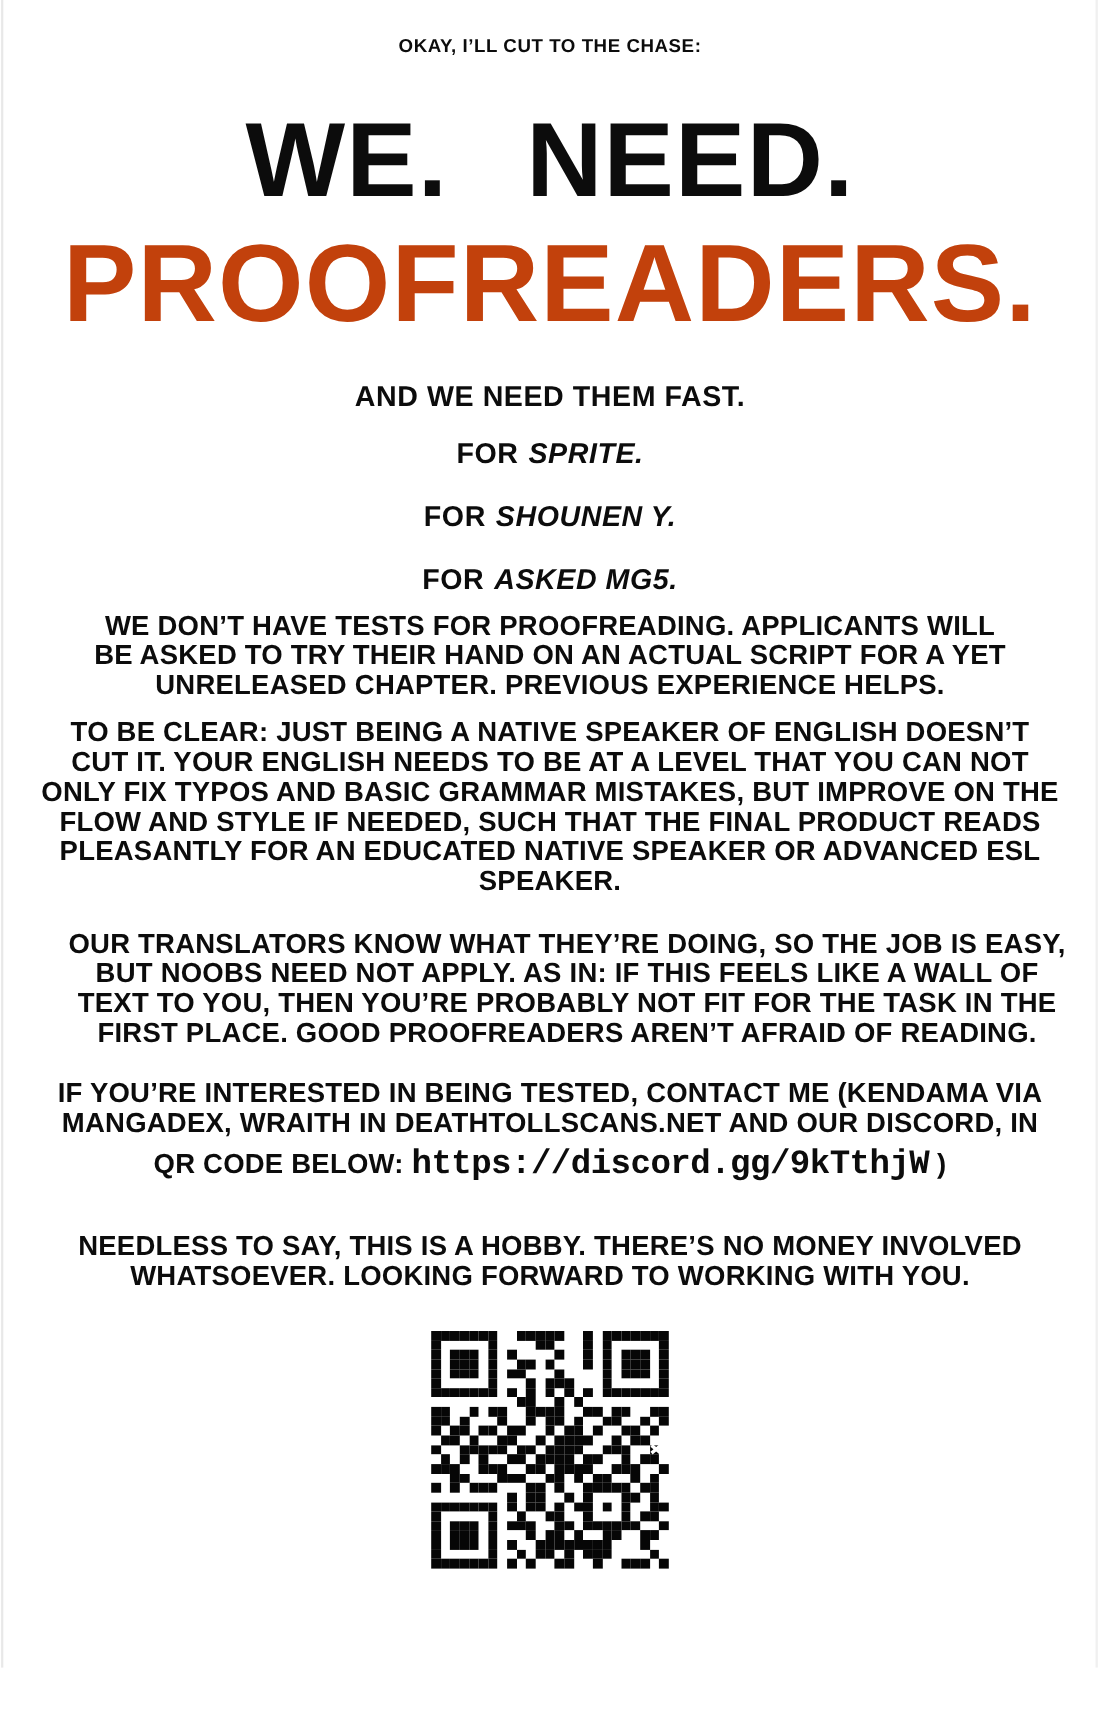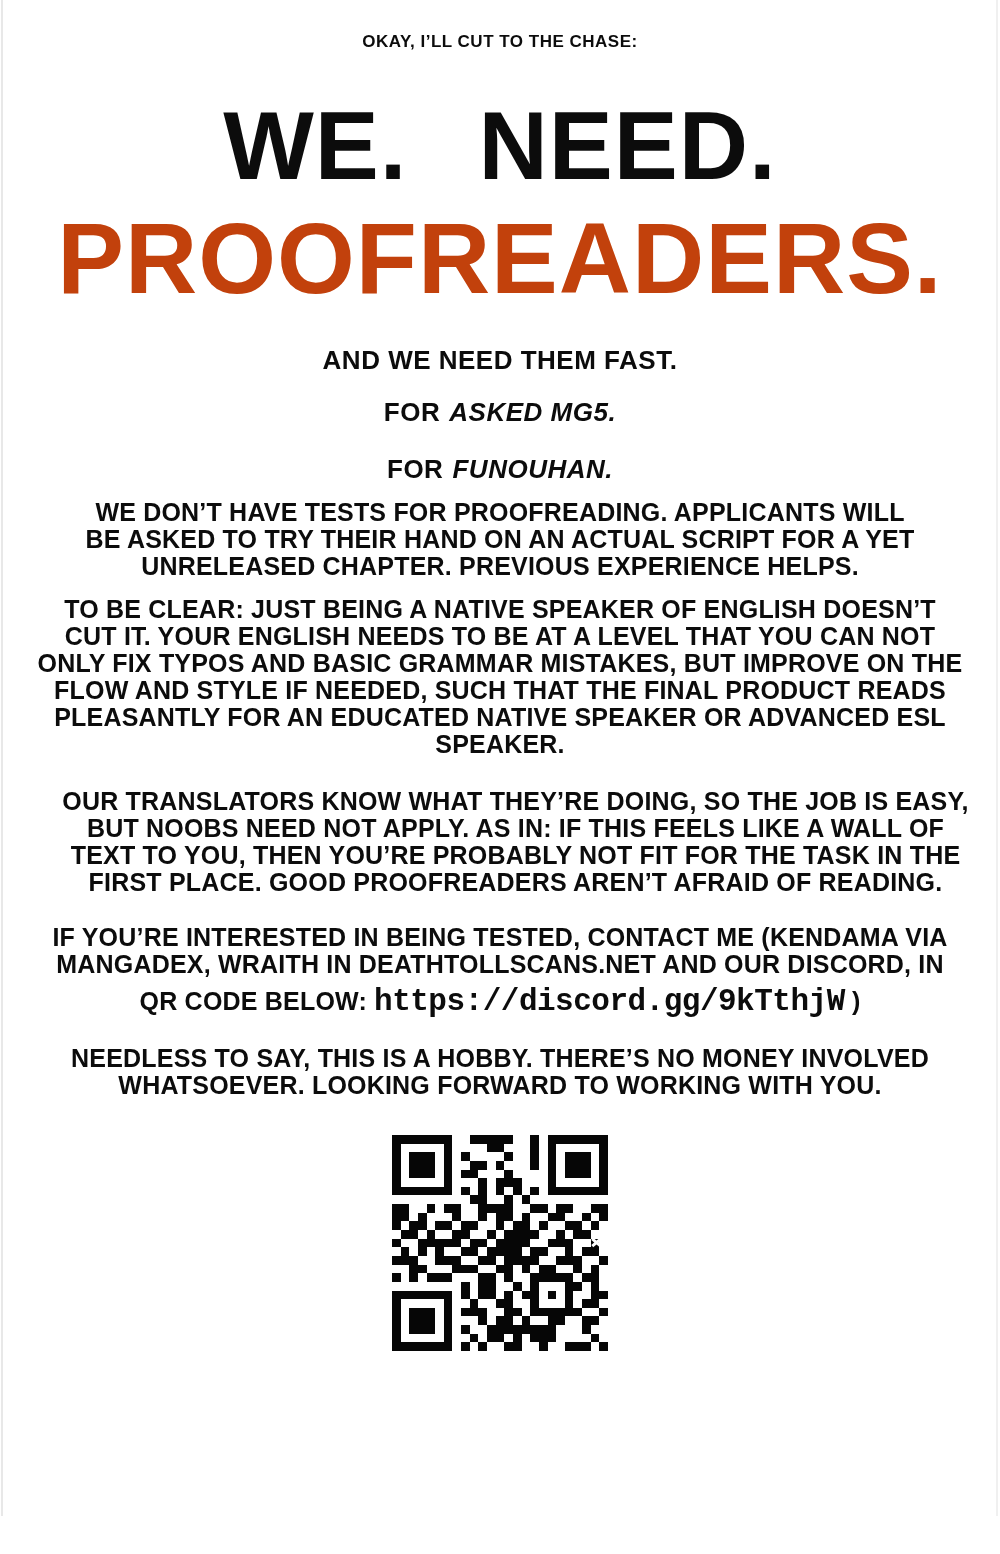--- a/index.html
+++ b/index.html
@@ -78,21 +78,21 @@
     margin-top: 8px;
     font-size: 25px;
     line-height: 30px;
     letter-spacing: 0.2px;
   }
   .discord-url {
     font-family: "Liberation Mono", monospace;
     font-size: 31px;
     letter-spacing: -0.5px;
   }
-  .para-closing { margin-top: 28px; }
+  .para-closing { margin-top: 46px; }
 
   .qr-wrap {
     margin: 36px auto 0;
     width: 216px;
     height: 216px;
     position: relative;
   }
   .qr-grid {
     width: 216px;
     height: 216px;
@@ -126,24 +126,27 @@
 
 <div class="intro-line">OKAY, I’LL CUT TO THE CHASE:</div>
 
 <div class="headline-black">WE. NEED.</div>
 <div class="headline-red">PROOFREADERS.</div>
 
 <div class="subhead">AND WE NEED THEM FAST.</div>
 
 <div class="series-block">
   <div class="series-line">
-    <span class="series-prefix">FOR</span><span class="series-title">ASKED MG5.</span>
+    <span class="series-prefix">FOR</span><span class="series-title">SPRITE.</span>
   </div>
   <div class="series-line">
-    <span class="series-prefix">FOR</span><span class="series-title">FUNOUHAN.</span>
+    <span class="series-prefix">FOR</span><span class="series-title">SHOUNEN Y.</span>
+  </div>
+  <div class="series-line">
+    <span class="series-prefix">FOR</span><span class="series-title">ASKED MG5.</span>
   </div>
 </div>
 
 <div class="para para-testing">WE DON’T HAVE TESTS FOR PROOFREADING. APPLICANTS WILL
 BE ASKED TO TRY THEIR HAND ON AN ACTUAL SCRIPT FOR A YET
 UNRELEASED CHAPTER. PREVIOUS EXPERIENCE HELPS.</div>
 
 <div class="para para-clear">TO BE CLEAR: JUST BEING A NATIVE SPEAKER OF ENGLISH DOESN’T
 CUT IT. YOUR ENGLISH NEEDS TO BE AT A LEVEL THAT YOU CAN NOT
 ONLY FIX TYPOS AND BASIC GRAMMAR MISTAKES, BUT IMPROVE ON THE

